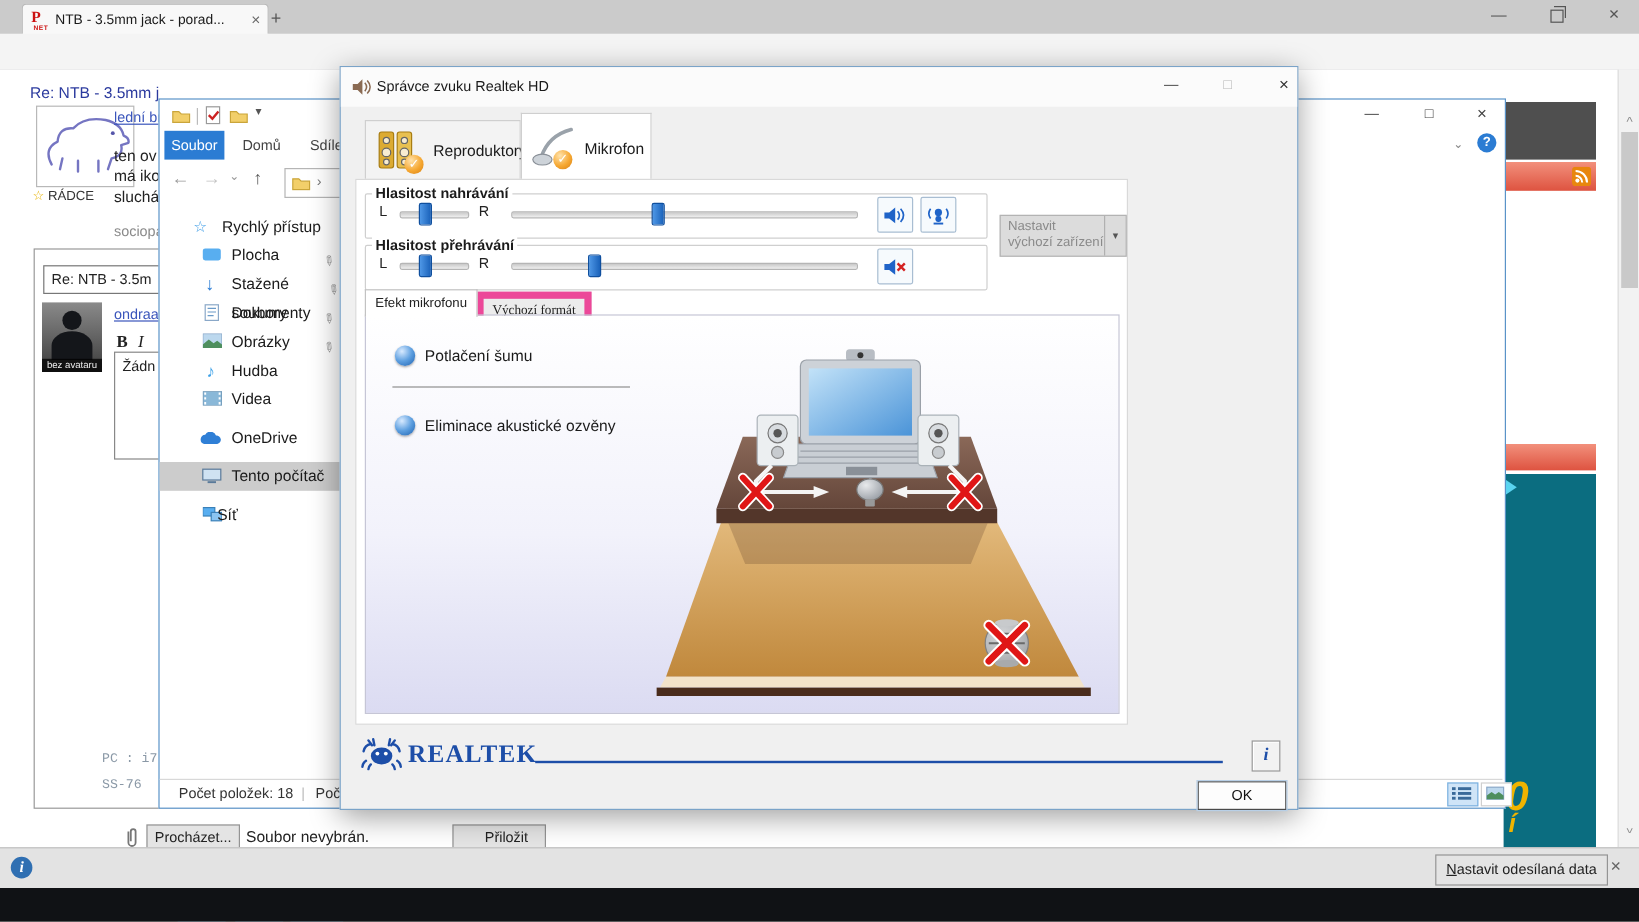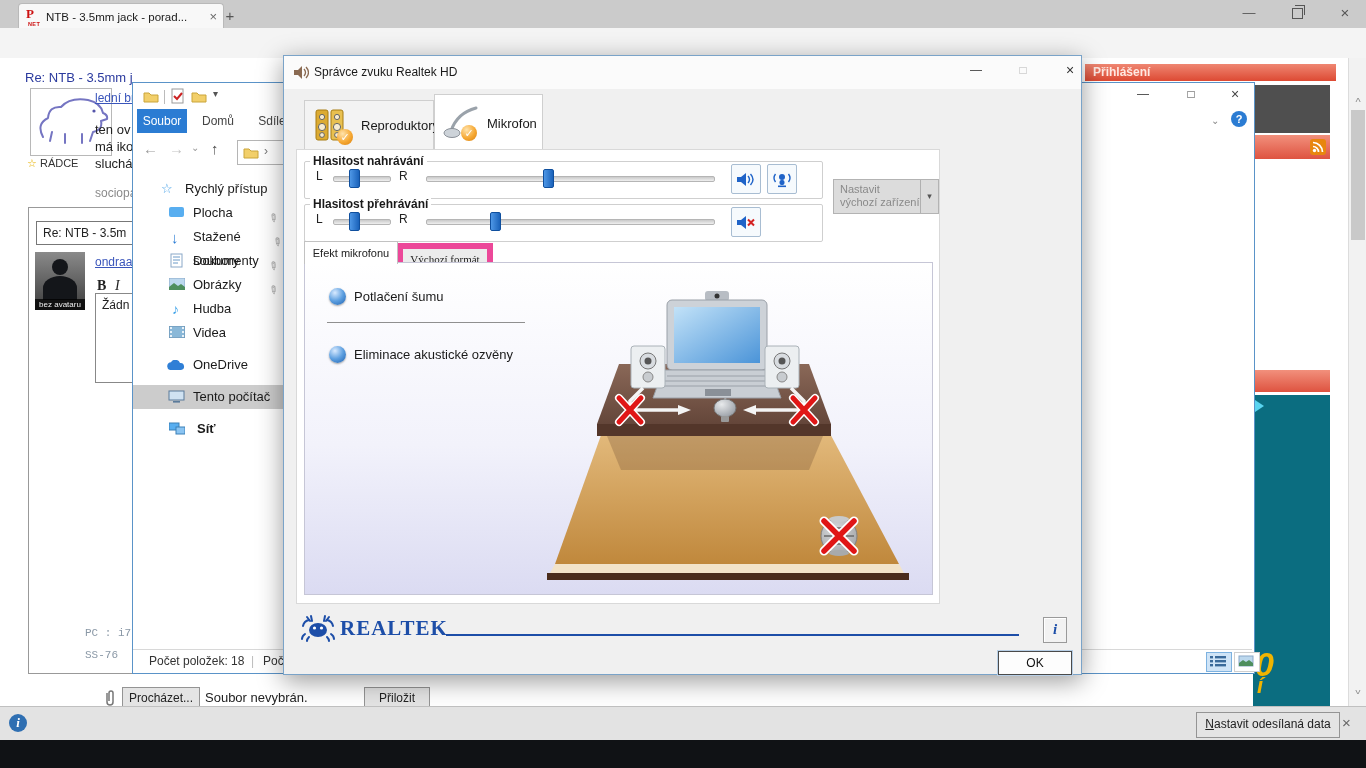--- a/index.html
+++ b/index.html
@@ -216,23 +216,22 @@
     <div class="s formbox" style="left:95px;top:235px;width:300px;height:80px;padding:4px 6px;font-size:12px;border-color:#888;">Žádn</div>
 
     <div class="s sig" style="left:85px;top:569px;">PC : i7</div>
     <div class="s sig" style="left:85px;top:591px;">SS-76</div>
 
     <svg class="s" style="left:103px;top:631px;" width="14" height="18">
       <path d="M4 4v9a3 3 0 0 0 6 0V4a2 2 0 0 0-4 0v8" fill="none" stroke="#777" stroke-width="1.5"></path>
     </svg>
     <div class="s winbutton" style="left:122px;top:629px;width:76px;height:21px;line-height:21px;">Procházet...</div>
     <div class="s" style="left:205px;top:632px;font-size:13px;">Soubor nevybrán.</div>
-    <div class="s winbutton" style="left:364px;top:629px;width:64px;height:21px;line-height:21px;">Přiložit</div>
-
-    <div class="s loginbar" style="left:1085px;top:6px;width:243px;height:17px;">Přihlášení</div>
+    <div class="s winbutton" style="left:377px;top:629px;width:64px;height:21px;line-height:21px;padding-left:12px;">Přiložit</div>
+
     <div class="s darkpanel" style="left:1253px;top:27px;width:77px;height:48px;"></div>
     <div class="s salmonbar" style="left:1253px;top:77px;width:77px;height:24px;">
       <svg style="position:absolute;right:4px;top:4px;" width="16" height="16">
         <rect width="16" height="16" rx="3" fill="#e8860e"></rect>
         <circle cx="4.5" cy="11.5" r="1.7" fill="#fff"></circle>
         <path d="M3 7.5a5.5 5.5 0 0 1 5.5 5.5M3 3.5a9.5 9.5 0 0 1 9.5 9.5" fill="none" stroke="#fff" stroke-width="1.7"></path>
       </svg>
     </div>
     <div class="s salmonbar" style="left:1253px;top:312px;width:77px;height:22px;"></div>
     <div class="s tealad" style="left:1253px;top:337px;width:77px;height:368px;">
@@ -339,21 +338,21 @@
         <rect x="1" y="1" width="15" height="9" fill="#cfe2f2" stroke="#5a7a9a"></rect>
         <rect x="5" y="11" width="7" height="1.6" fill="#5a7a9a"></rect>
       </svg>
       <span style="position:absolute;left:60px;">Tento počítač</span>
     </div>
     <div class="s sideitem" style="left:0;top:334px;width:150px;">
       <svg style="position:absolute;left:36px;top:4px;" width="16" height="14">
         <rect x="0" y="2" width="10" height="7" fill="#58aef0" stroke="#3a80b8"></rect>
         <rect x="7" y="6" width="9" height="7" fill="#8ac4f2" stroke="#3a80b8"></rect>
       </svg>
-      <span style="position:absolute;left:64px;font-weight:bold;">Síť</span>
+      <span style="position:absolute;left:48px;">Síť</span>
     </div>
 
     <div class="s statusbar" style="left:0;top:566px;width:1119px;height:22px;">
       <span style="position:absolute;left:16px;top:4px;">Počet položek: 18</span>
       <span style="position:absolute;left:118px;top:4px;color:#bbb;">|</span>
       <span style="position:absolute;left:130px;top:4px;">Poče</span>
       <div class="viewtoggle" style="position:absolute;left:1073px;top:2px;">
         <svg width="22" height="16">
           <rect x="3" y="3" width="3" height="2.4" fill="#3a6a9a"></rect>
             <rect x="8" y="3" width="11" height="2.4" fill="#3a6a9a"></rect>

